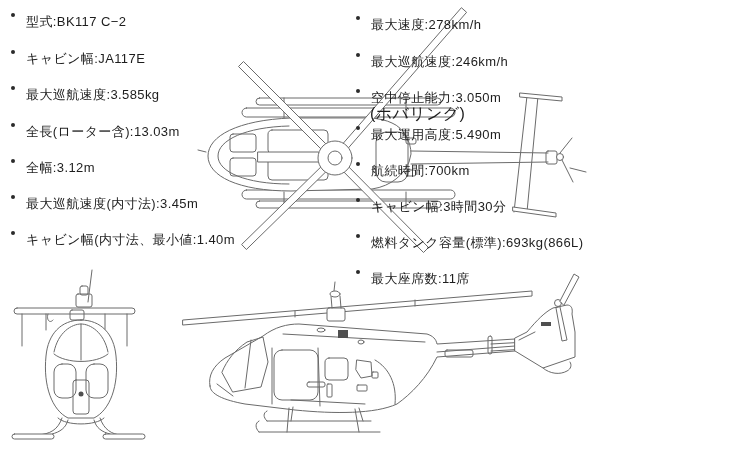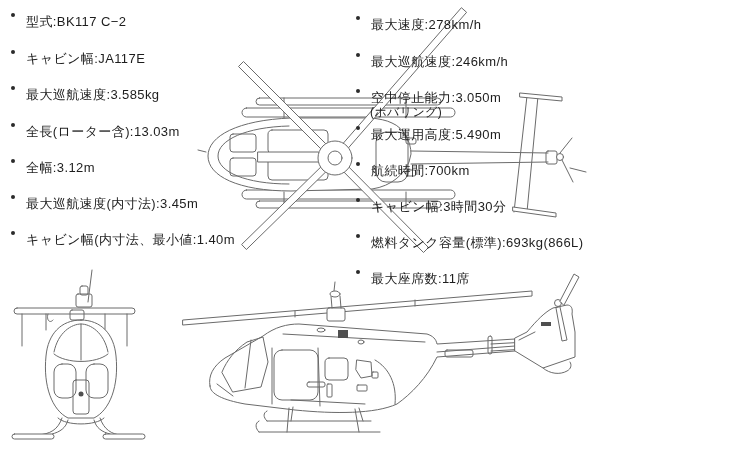--- a/index.html
+++ b/index.html
@@ -9,21 +9,21 @@
   }
   .fig{position:absolute;z-index:1;}
   .col{position:absolute;top:0;left:0;z-index:3;}
   .spec{
     position:absolute;left:0;display:flex;align-items:flex-start;white-space:nowrap;
     font-size:13px;letter-spacing:.4px;color:#1d1d1d;font-weight:500;height:16px;
   }
   .dot{width:4px;height:4px;border-radius:50%;background:#2b2b2b;margin-right:11px;flex:none;}
   .sub{
     position:absolute;left:14px;white-space:nowrap;z-index:3;
-    font-size:12px;letter-spacing:.4px;color:#1d1d1d;font-weight:500;
+    font-size:16px;letter-spacing:.4px;color:#1d1d1d;font-weight:500;
   }
   svg{display:block;}
   .ln{fill:none;stroke:#6b6b6b;stroke-width:1;stroke-linejoin:round;stroke-linecap:round;}
   .lnw{fill:#ffffff;stroke:#6b6b6b;stroke-width:1;stroke-linejoin:round;stroke-linecap:round;}
   .dk{fill:#4f4f4f;stroke:none;}
 </style>
 </head>
 <body>
 
 <div class="screen">

